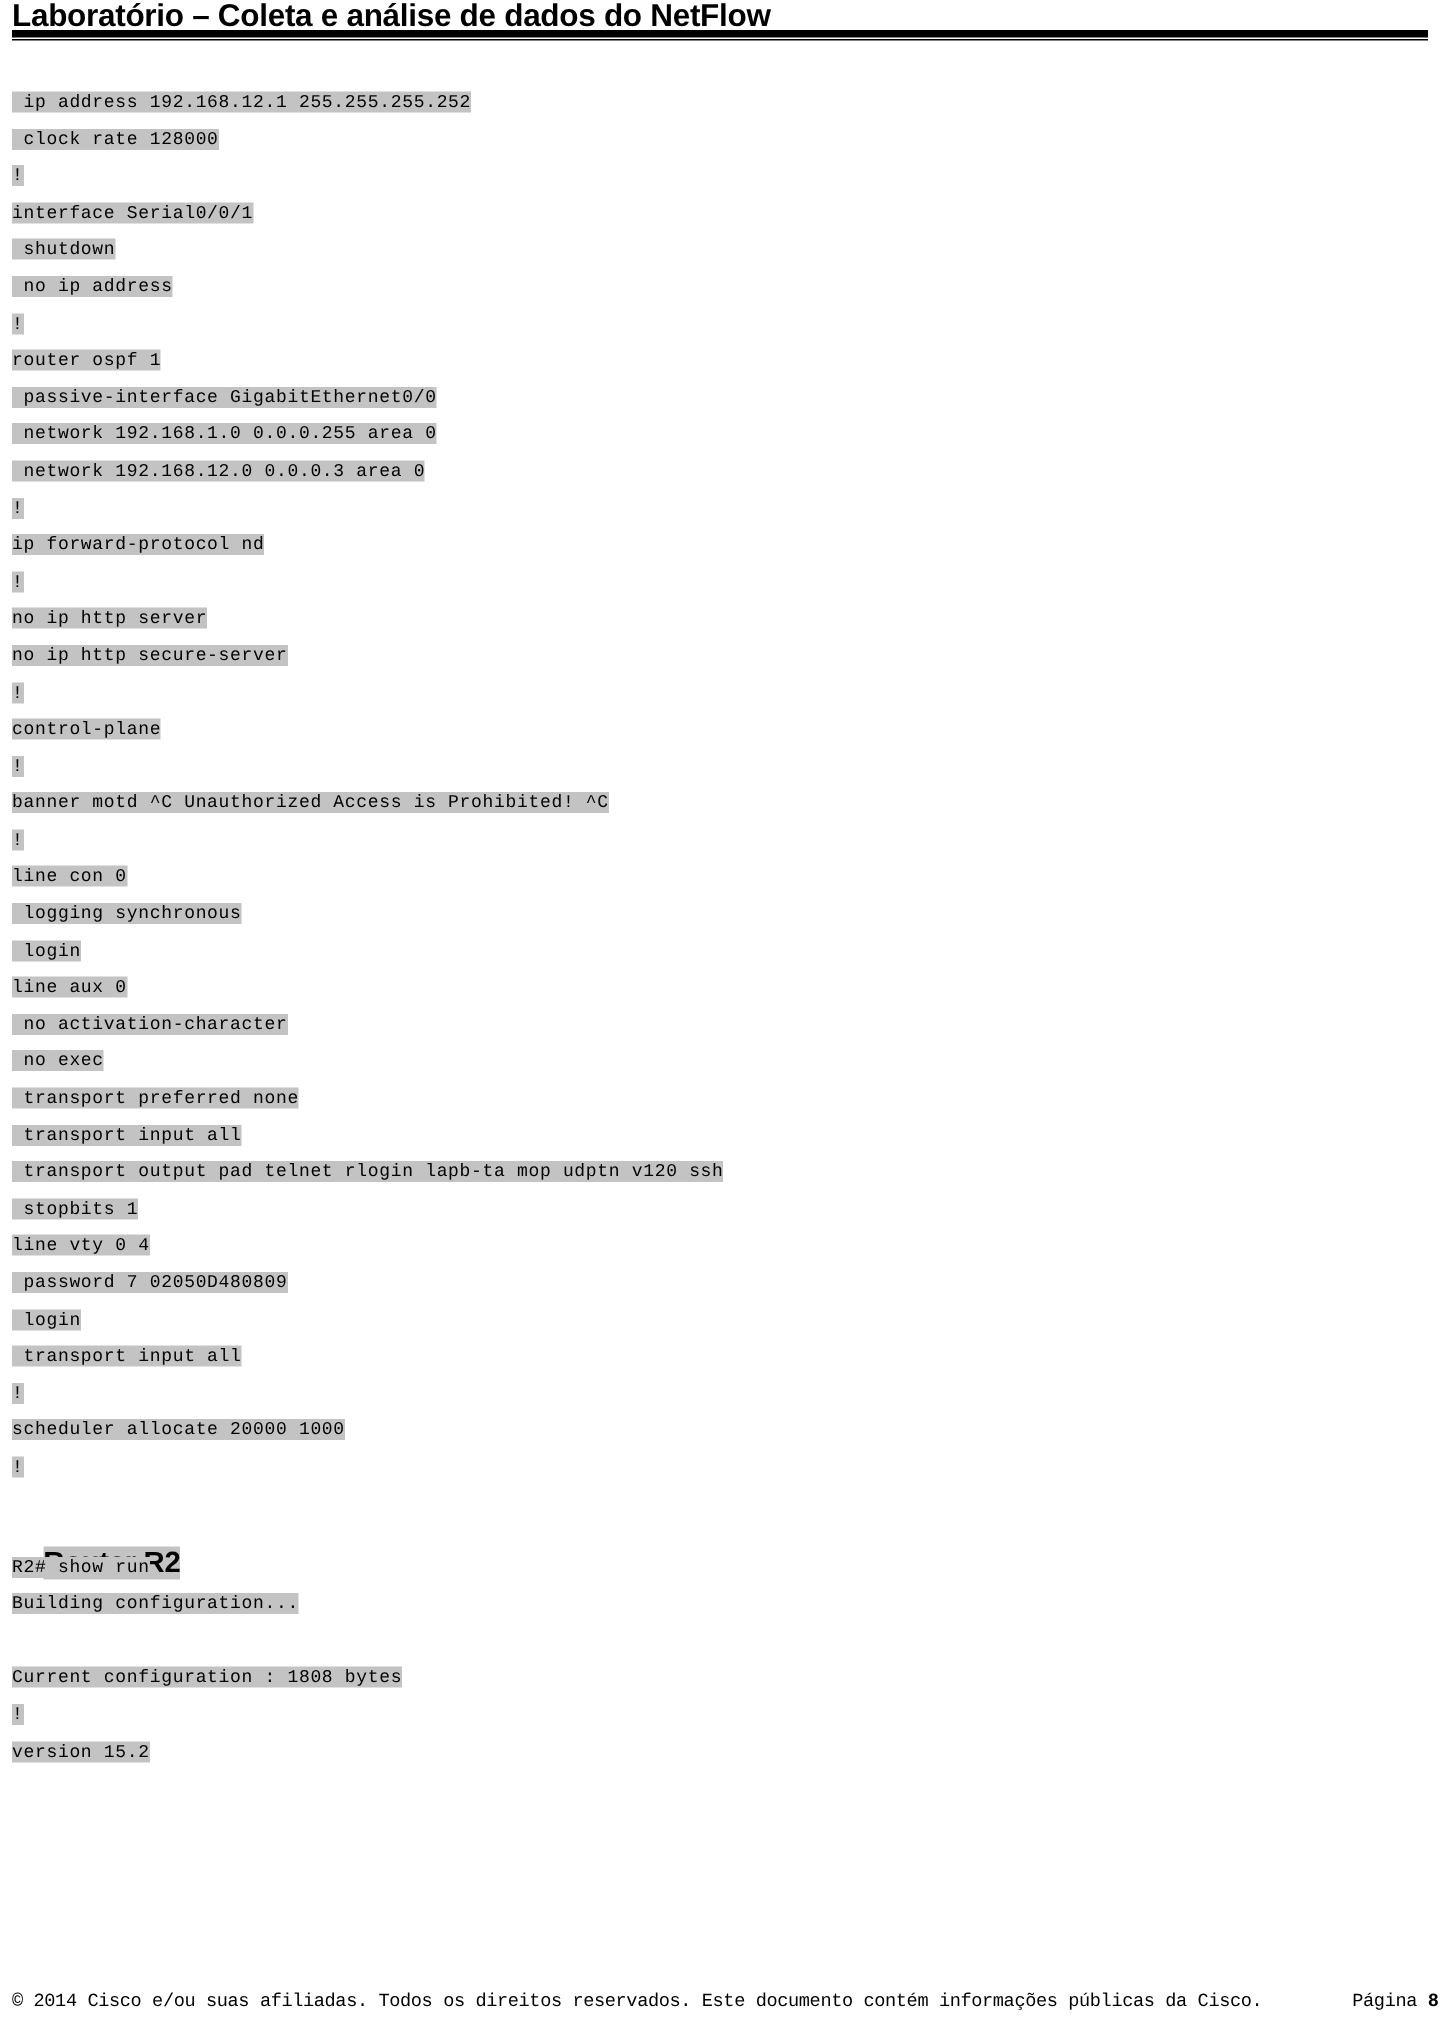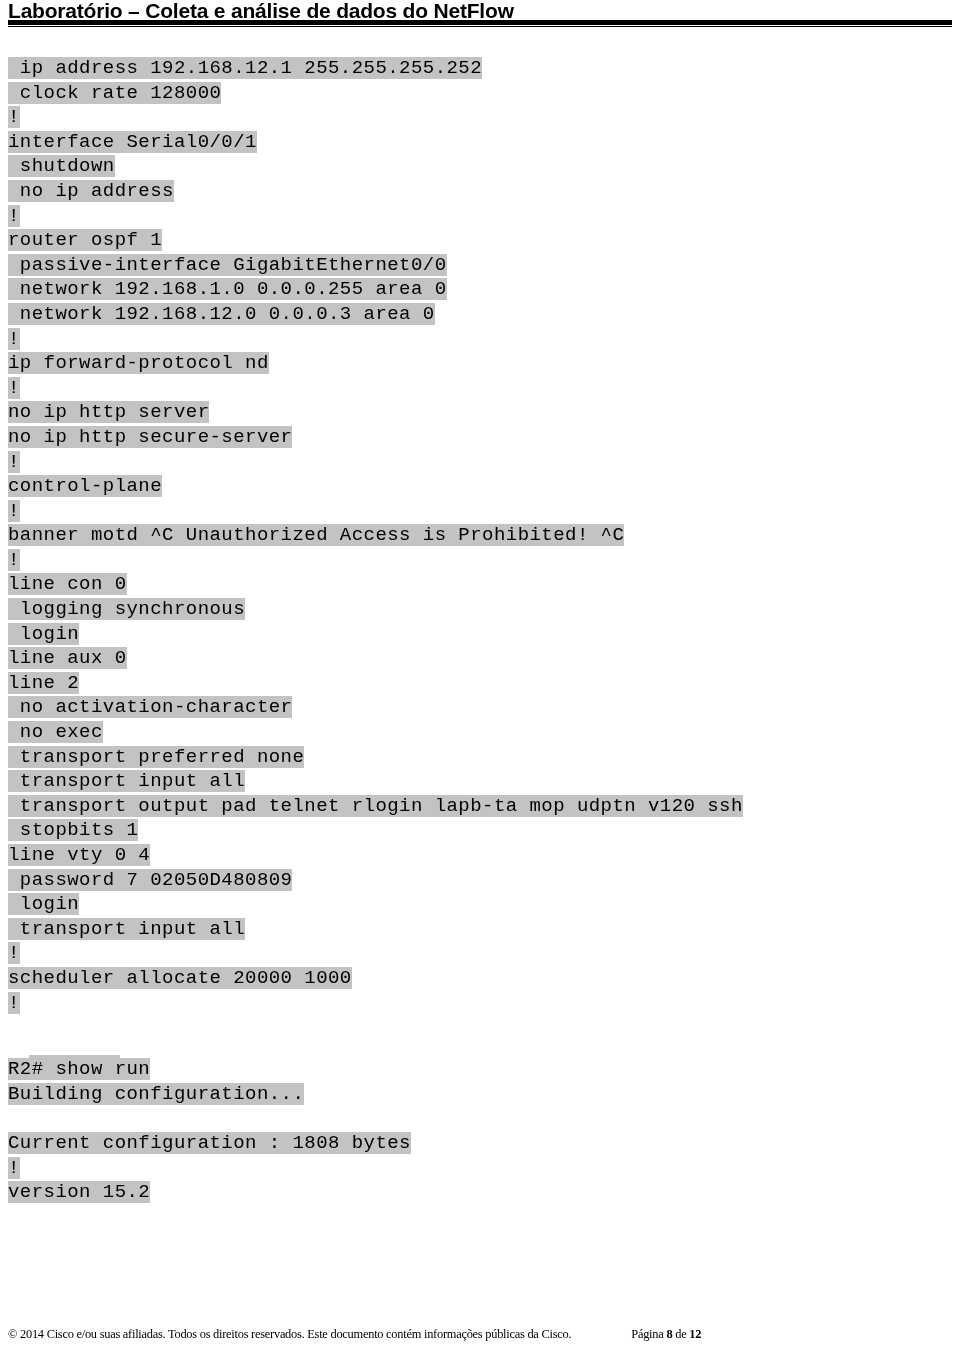--- a/index.html
+++ b/index.html
@@ -54,21 +54,21 @@
   
   .doc-body {
     position: absolute;
     top: 56px;
     left: 8px;
     right: 8px;
   }
 
   .code-line {
     font-family: "Liberation Mono", monospace;
-    font-size: 19px;
+    font-size: 12px;
     line-height: 24.6px;
     height: 24.6px;
     white-space: pre;
     letter-spacing: 0.45px;
     color: #000000;
   }
   .code-line > span.hl {
     background: #c3c3c3;
     white-space: pre;
   }
@@ -95,21 +95,21 @@
     background: #c3c3c3;
   }
 
   
   .page-footer {
     position: absolute;
     left: 8px;
     right: 24px;
     bottom: 6px;
     height: 24px;
-    font-family: Liberation Serif, serif;
+    font-family: Liberation Mono, monospace;
     font-size: 12.4px;
     line-height: 16px;
     letter-spacing: -0.25px;
     white-space: nowrap;
   }
   .footer-inner {
     display: flex;
     align-items: baseline;
     justify-content: flex-start;
   }
@@ -153,21 +153,20 @@
       <div class="code-line"><span class="hl">no ip http secure-server</span></div>
       <div class="code-line"><span class="hl">!</span></div>
       <div class="code-line"><span class="hl">control-plane</span></div>
       <div class="code-line"><span class="hl">!</span></div>
       <div class="code-line"><span class="hl">banner motd ^C Unauthorized Access is Prohibited! ^C</span></div>
       <div class="code-line"><span class="hl">!</span></div>
       <div class="code-line"><span class="hl">line con 0</span></div>
       <div class="code-line"><span class="hl"> logging synchronous</span></div>
       <div class="code-line"><span class="hl"> login</span></div>
       <div class="code-line"><span class="hl">line aux 0</span></div>
-      <div class="code-line"><span class="hl">line 2</span></div>
       <div class="code-line"><span class="hl"> no activation-character</span></div>
       <div class="code-line"><span class="hl"> no exec</span></div>
       <div class="code-line"><span class="hl"> transport preferred none</span></div>
       <div class="code-line"><span class="hl"> transport input all</span></div>
       <div class="code-line"><span class="hl"> transport output pad telnet rlogin lapb-ta mop udptn v120 ssh</span></div>
       <div class="code-line"><span class="hl"> stopbits 1</span></div>
       <div class="code-line"><span class="hl">line vty 0 4</span></div>
       <div class="code-line"><span class="hl"> password 7 02050D480809</span></div>
       <div class="code-line"><span class="hl"> login</span></div>
       <div class="code-line"><span class="hl"> transport input all</span></div>

